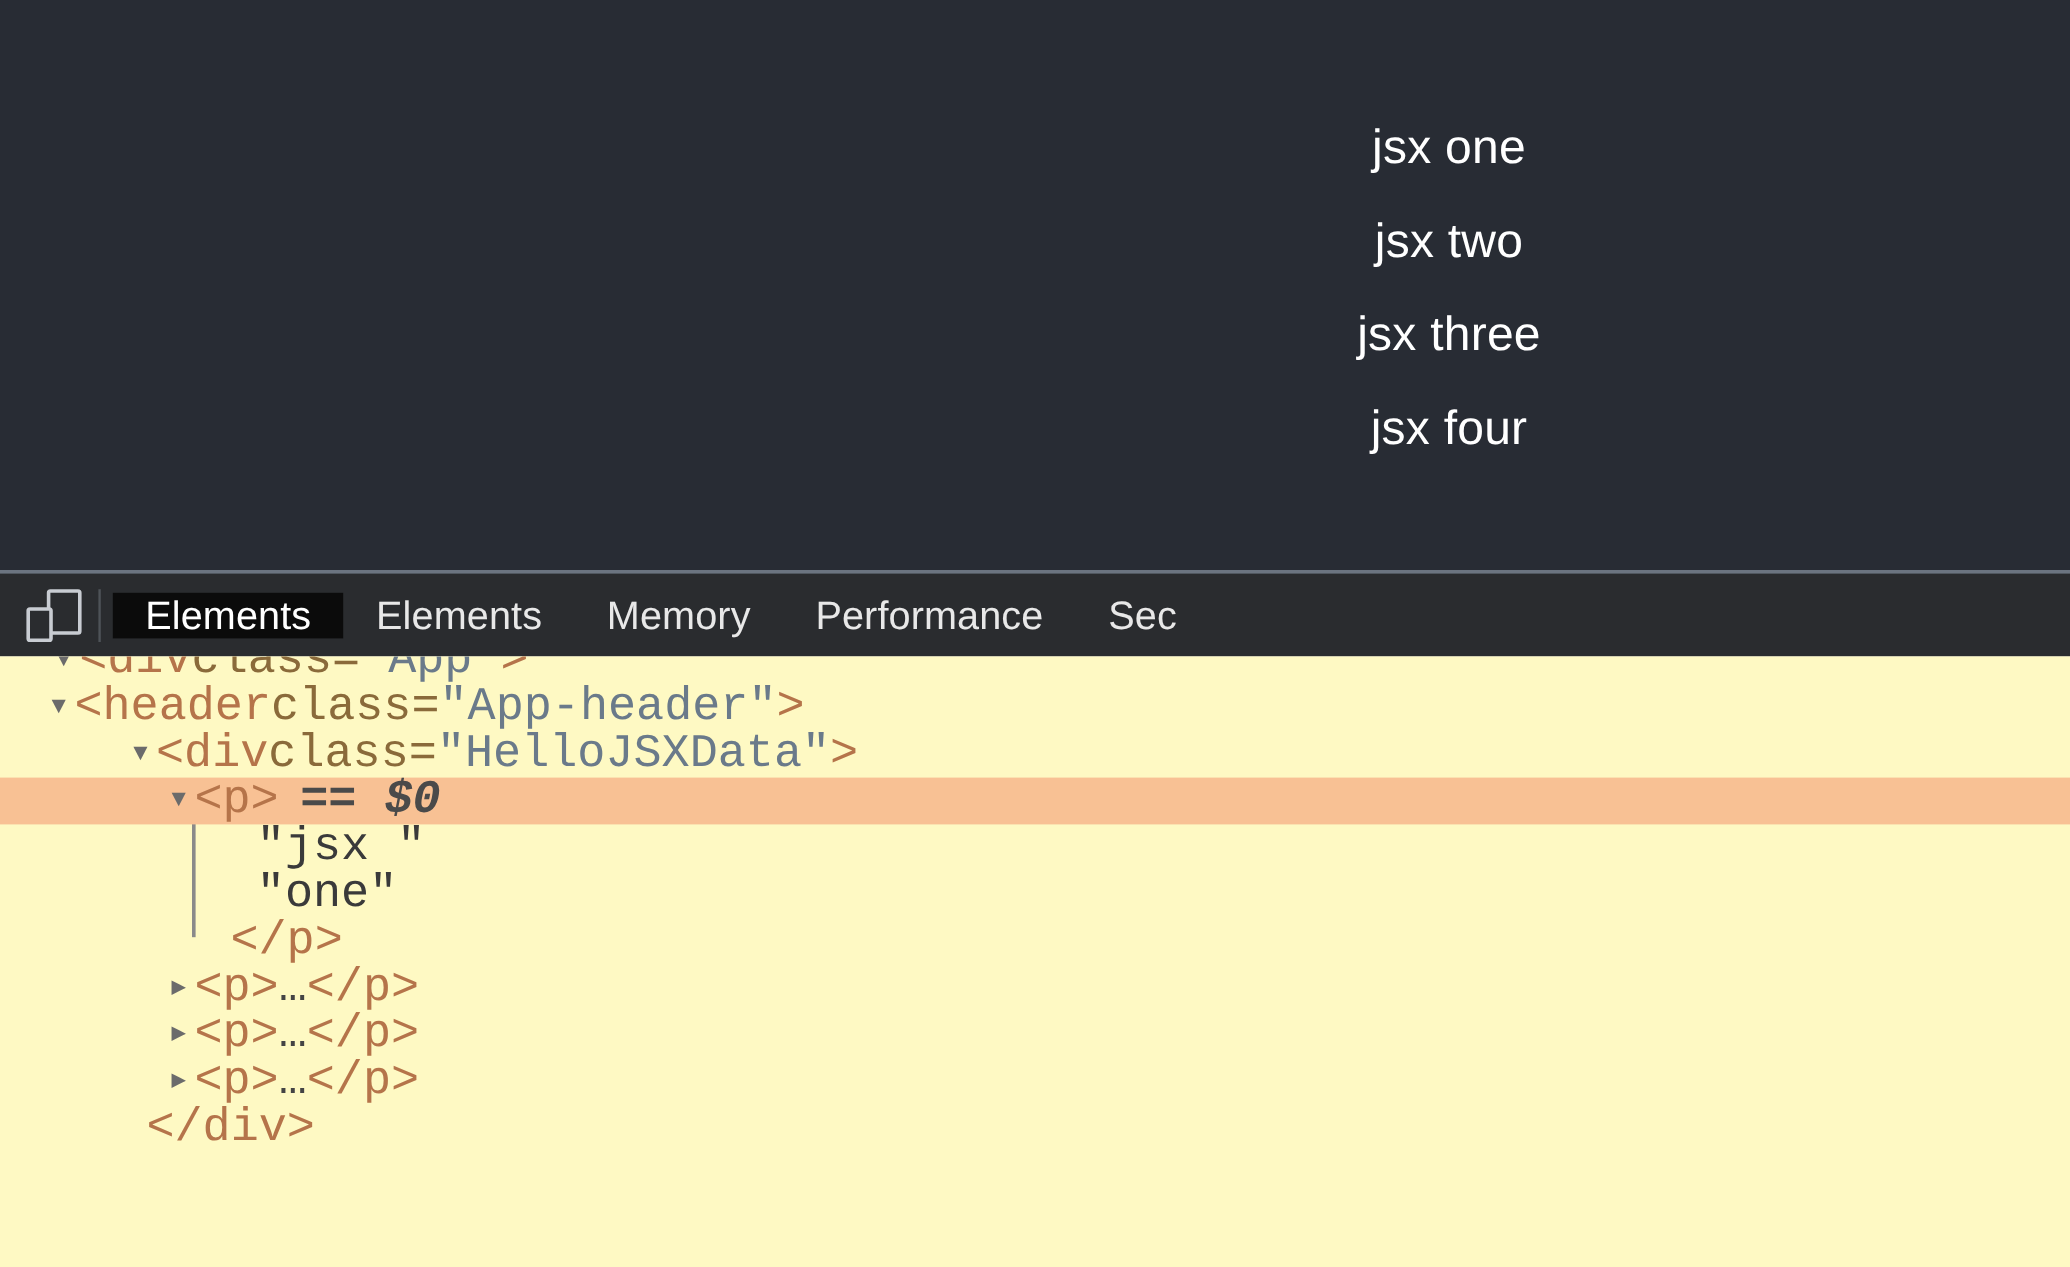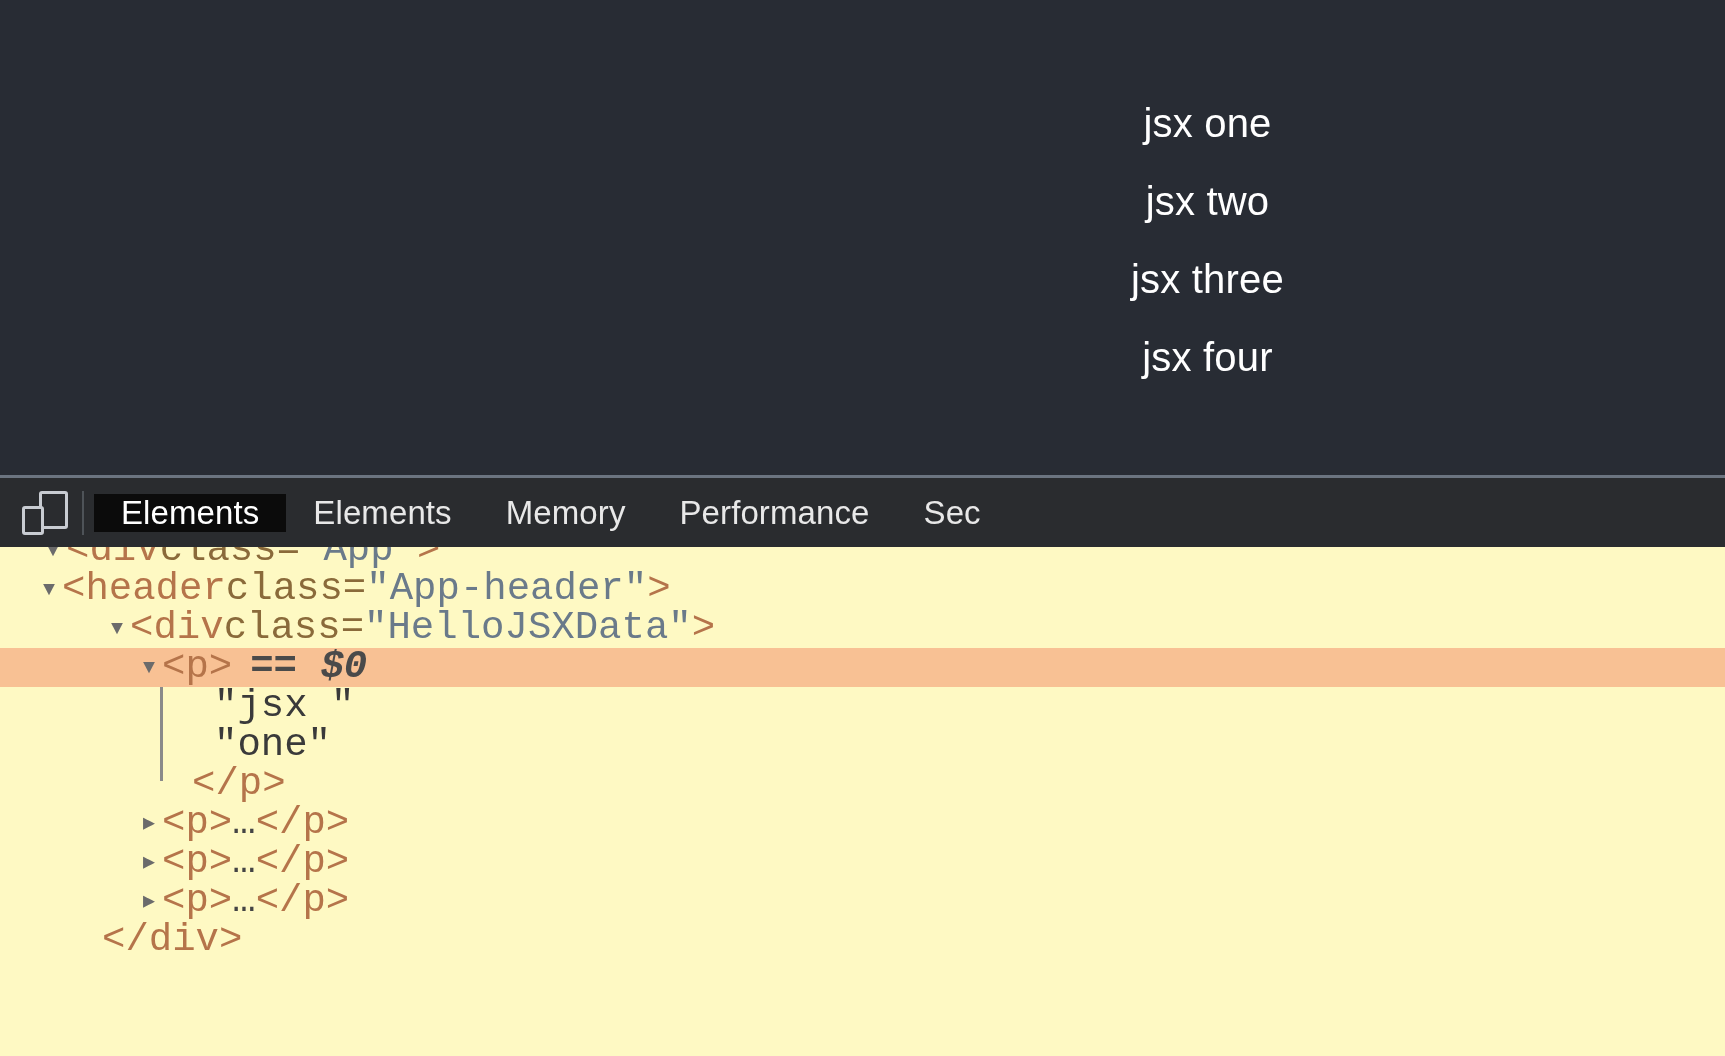--- a/index.html
+++ b/index.html
@@ -289,19 +289,19 @@
         <span class="tag">&lt;/p&gt;</span>
       </div>
 
       <div class="dom-row" style="padding-left:136px;">
         <span class="twisty right"></span>
         <span class="tag">&lt;p&gt;</span>
         <span class="ellip">…</span>
         <span class="tag">&lt;/p&gt;</span>
       </div>
 
-      <div class="dom-row" style="padding-left:76px;">
+      <div class="dom-row" style="padding-left:96px;">
         <span class="twisty blank"></span>
         <span class="tag">&lt;/div&gt;</span>
       </div>
     </div>
   </div>
 </div>
 
 </body></html>

